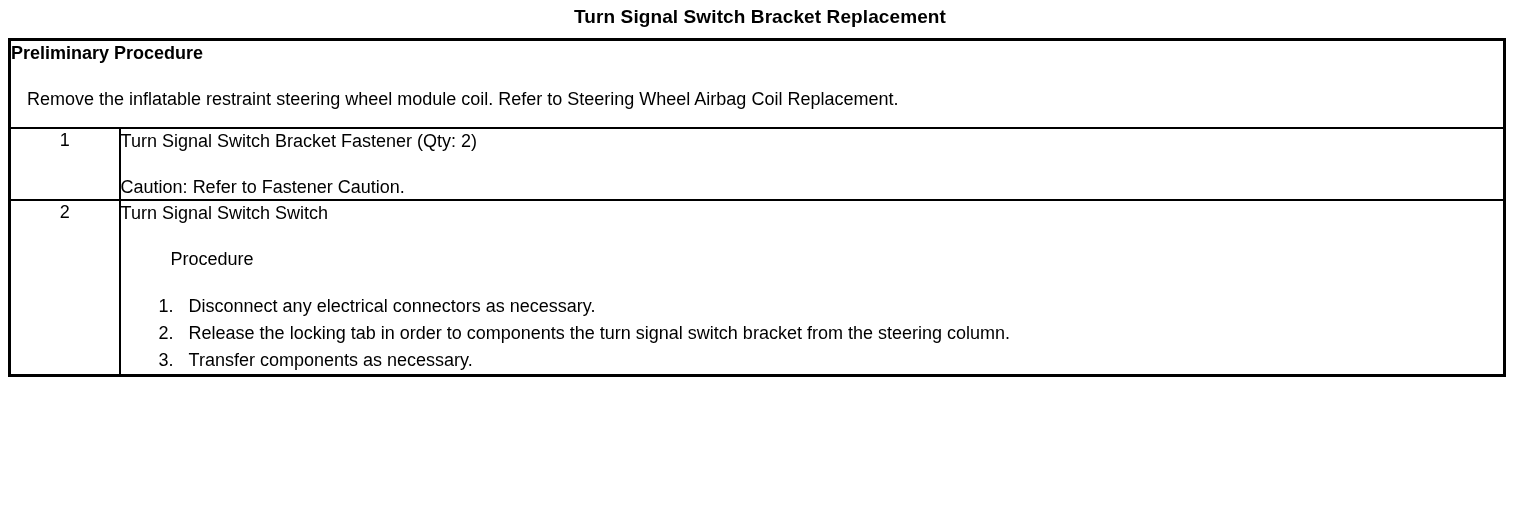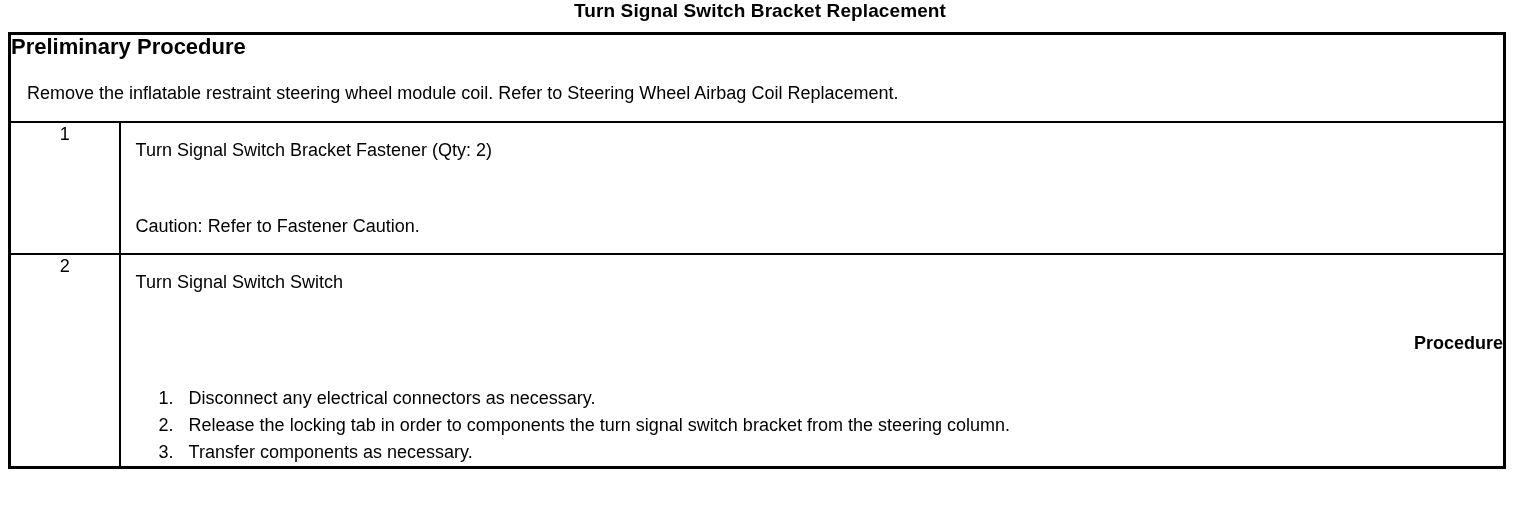--- a/index.html
+++ b/index.html
@@ -20,20 +20,21 @@
     width: 1520px;
     height: 506px;
     box-sizing: border-box;
   }
 
   .doc-title {
     text-align: center;
     font-size: 19px;
     font-weight: bold;
     line-height: 22px;
+    padding-top: 6px;
     letter-spacing: 0.1px;
   }
 
   table.parts-table {
     border-collapse: collapse;
     table-layout: fixed;
     width: 1498px;
     margin: 10px 0 0 8px;
     border: 3px solid #000;
   }
@@ -59,21 +60,21 @@
     vertical-align: middle;
   }
 
   .cell-prelim {
     padding: 6px 8px 8px 10px;
     font-size: 18px;
     line-height: 24px;
   }
   .prelim-heading {
     font-weight: bold;
-    font-size: 22px;
+    font-size: 18px;
     line-height: 24px;
     margin: 0 16px 22px 0;
   }
   .prelim-body {
     margin: 16px;
     font-size: 18px;
     line-height: 24px;
   }
 
   .cell-num {
@@ -83,33 +84,32 @@
     line-height: 22px;
   }
 
   .cell-body {
     padding: 6px 6px 6px 8px;
     font-size: 18px;
     line-height: 24px;
   }
 
   .body-line {
-    margin: 15px;
+    margin: 0;
   }
   .spacer-line {
     height: 22px;
   }
   .caution-label {
     font-weight: normal;
   }
 
   .proc-heading {
-    font-weight: bold;
-    margin: 0 0 8px 50px;
-    text-align: right;
+    font-weight: normal;
+    margin: 0 0 0 50px;
   }
 
   ol.proc-list {
     margin: 0;
     padding: 0 16px 0 58px;
     list-style-position: outside;
     list-style-type: decimal;
   }
   ol.proc-list li {
     padding-left: 10px;

